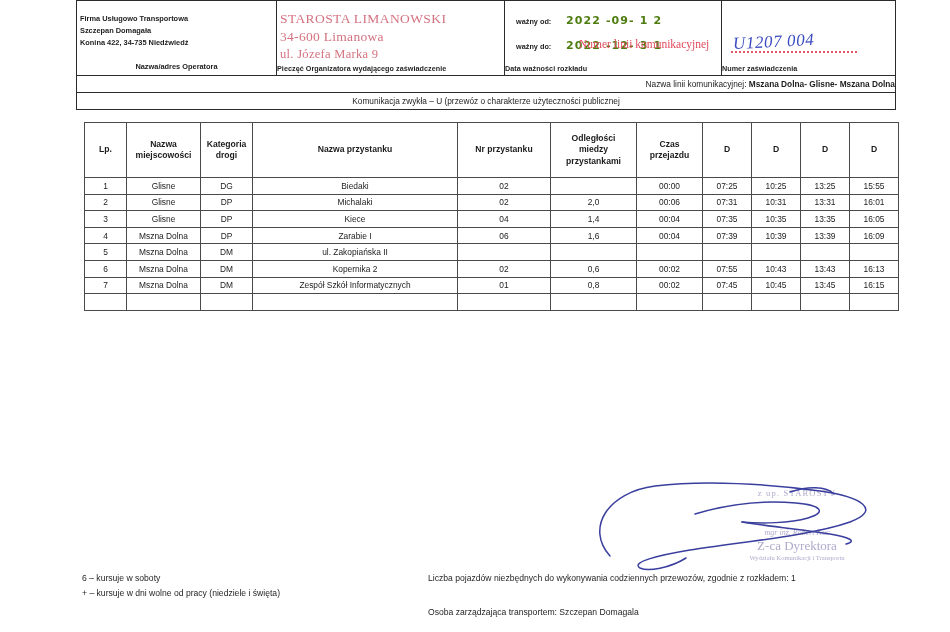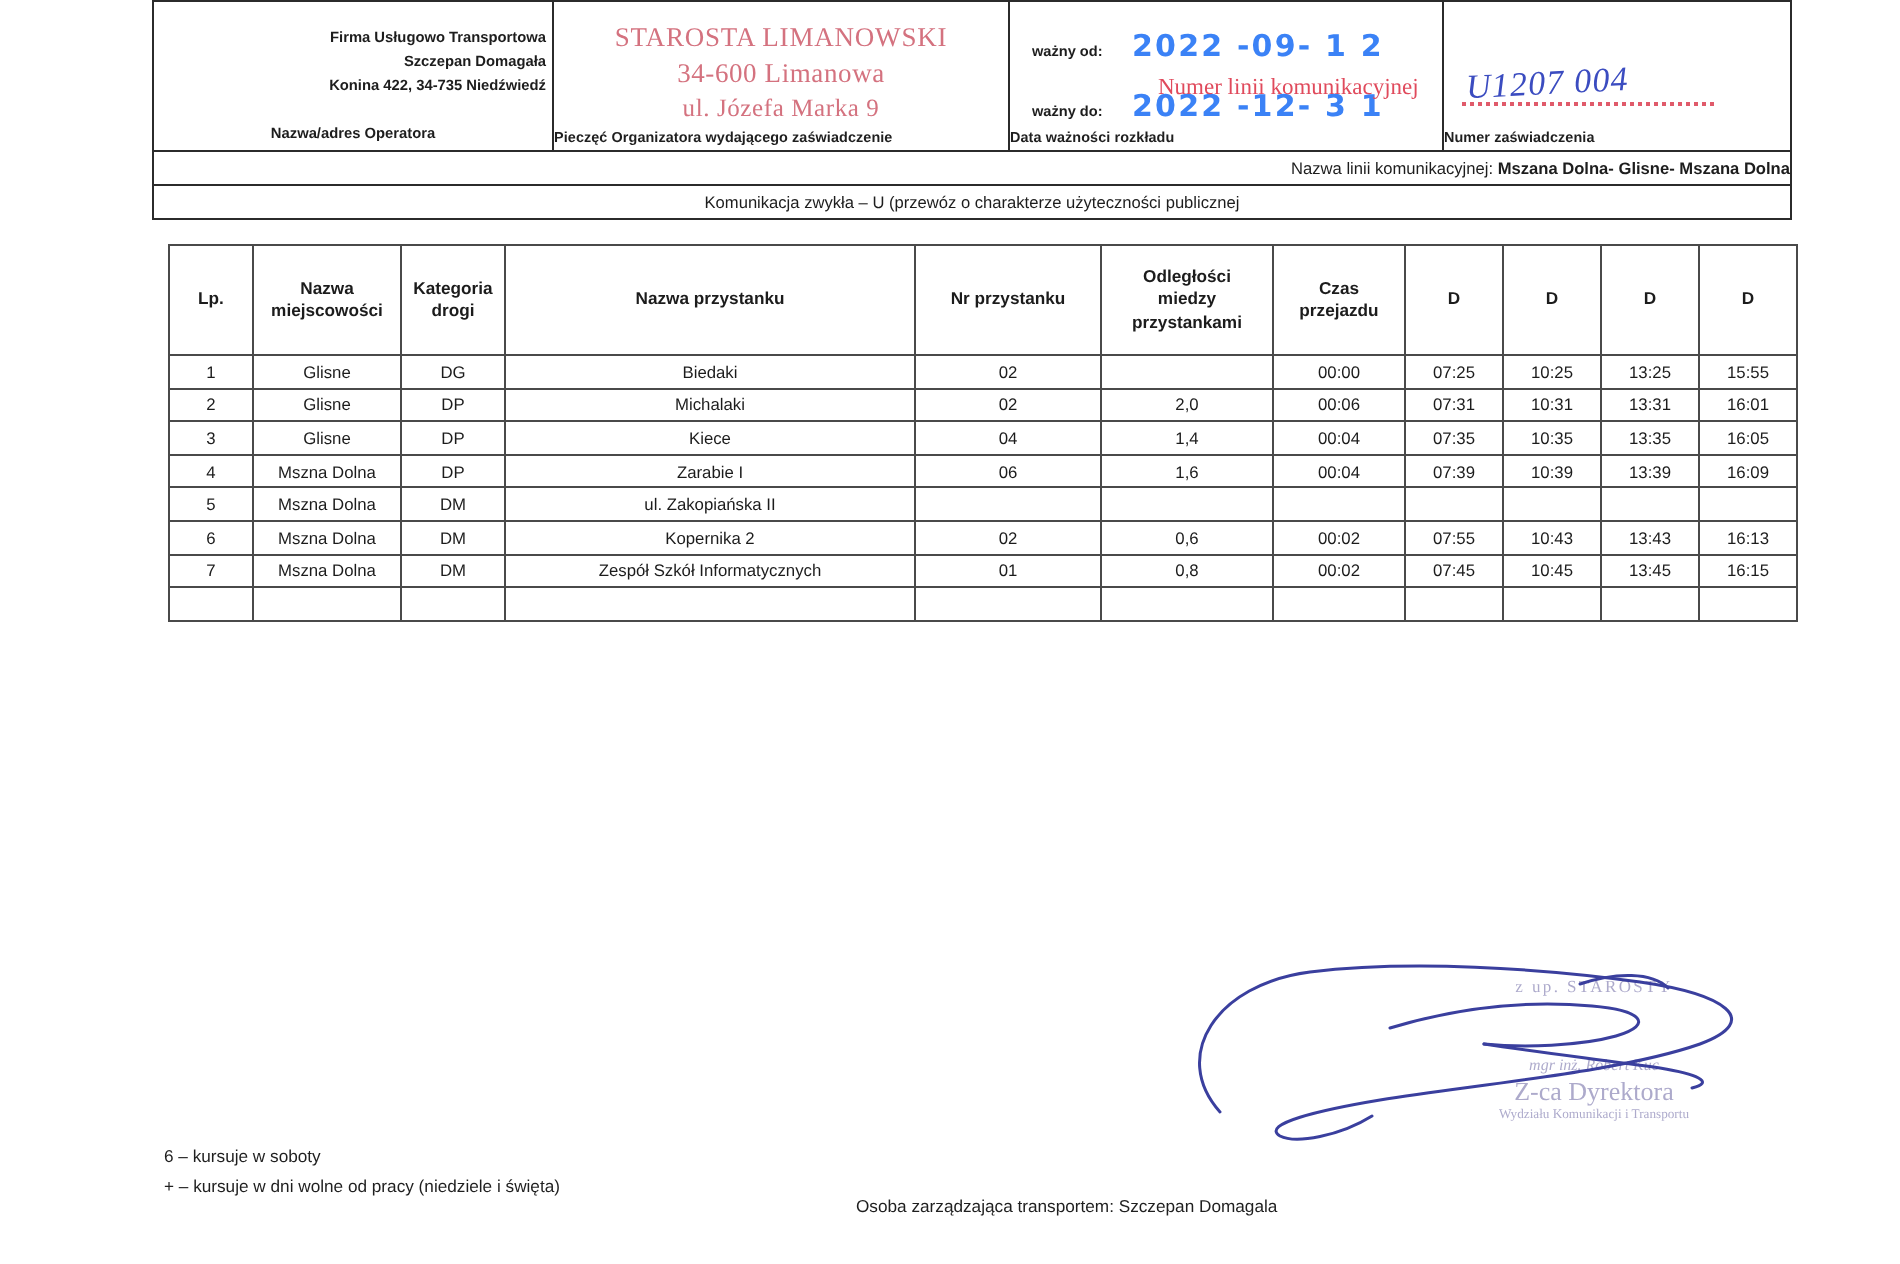--- a/index.html
+++ b/index.html
@@ -43,38 +43,37 @@
     left: 0;
     right: 0;
     text-align: left;
     font-size: 7.2px;
     font-weight: bold;
     color: #1f1f1f;
     letter-spacing: 0.05px;
   }
 
   .operator-lines {
-    text-align: right;
+    text-align: left;
     font-size: 7.4px;
     font-weight: bold;
     line-height: 1.62;
     margin-top: 8px;
     color: #1d1d1d;
   }
   .operator-role {
     text-align: center;
     font-size: 7.4px;
     font-weight: bold;
     margin-top: 13px;
     color: #1d1d1d;
   }
 
   
   .stamp-red {
-    text-align: center;
     color: #d4727f;
     font-family: "Liberation Serif", serif;
     margin-top: 5px;
     line-height: 1.32;
   }
   .stamp-red .l1 {
     font-size: 13.5px;
     letter-spacing: 0.4px;
   }
   .stamp-red .l2 {
@@ -95,23 +94,23 @@
   .valid-row.second { margin-top: 12px; }
   .valid-label {
     font-size: 7.3px;
     font-weight: bold;
     width: 50px;
     flex: none;
     color: #1d1d1d;
   }
   .valid-date {
     font-family: "DejaVu Sans", sans-serif;
-    font-size: 15px;
+    font-size: 11px;
     font-weight: bold;
-    color: #3b82f6;
+    color: #4d7c0f;
     letter-spacing: 1.1px;
   }
 
   
   .cert-cell-inner {
     position: relative;
     height: 74px;
   }
   .cert-red-label {
     position: absolute;
@@ -487,14 +486,15 @@
       <path d="M300 14 C 318 8, 336 8, 344 16"></path>
     </g>
   </svg>
 </div>
 
 <div class="footer-left">
   <div>6 – kursuje w soboty</div>
   <div>+ – kursuje w dni wolne od pracy (niedziele i święta)</div>
 </div>
 <div class="footer-right">
+  <div>Liczba pojazdów niezbędnych do wykonywania codziennych przewozów, zgodnie z rozkładem: 1</div>
   <div class="fr2">Osoba zarządzająca transportem: Szczepan Domagala</div>
 </div>
 
 </body></html>

